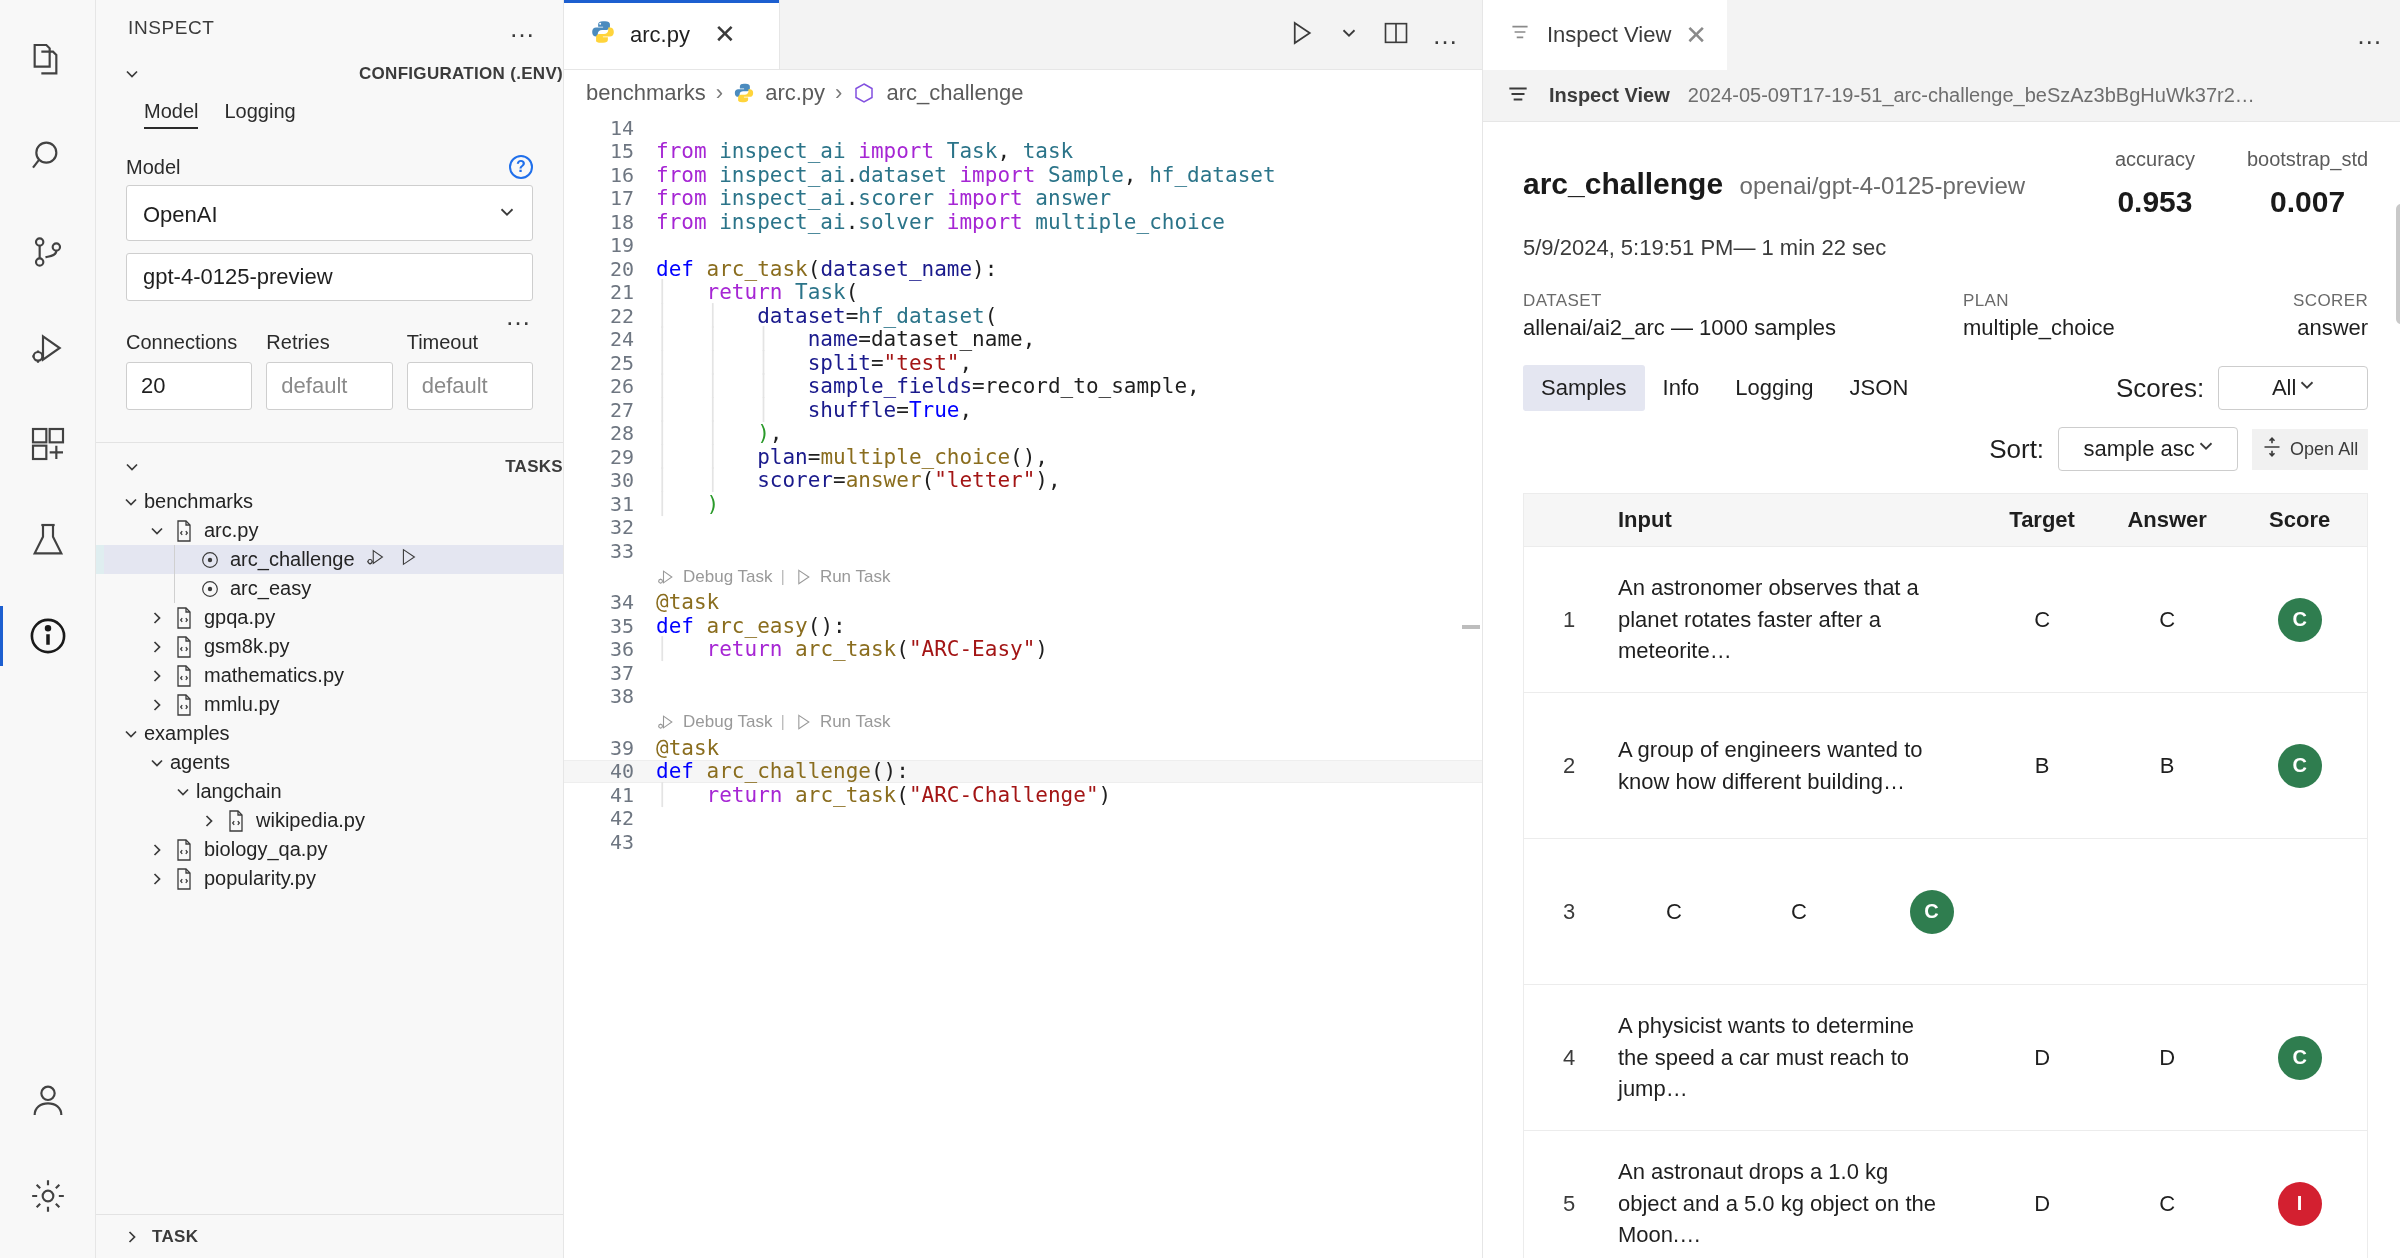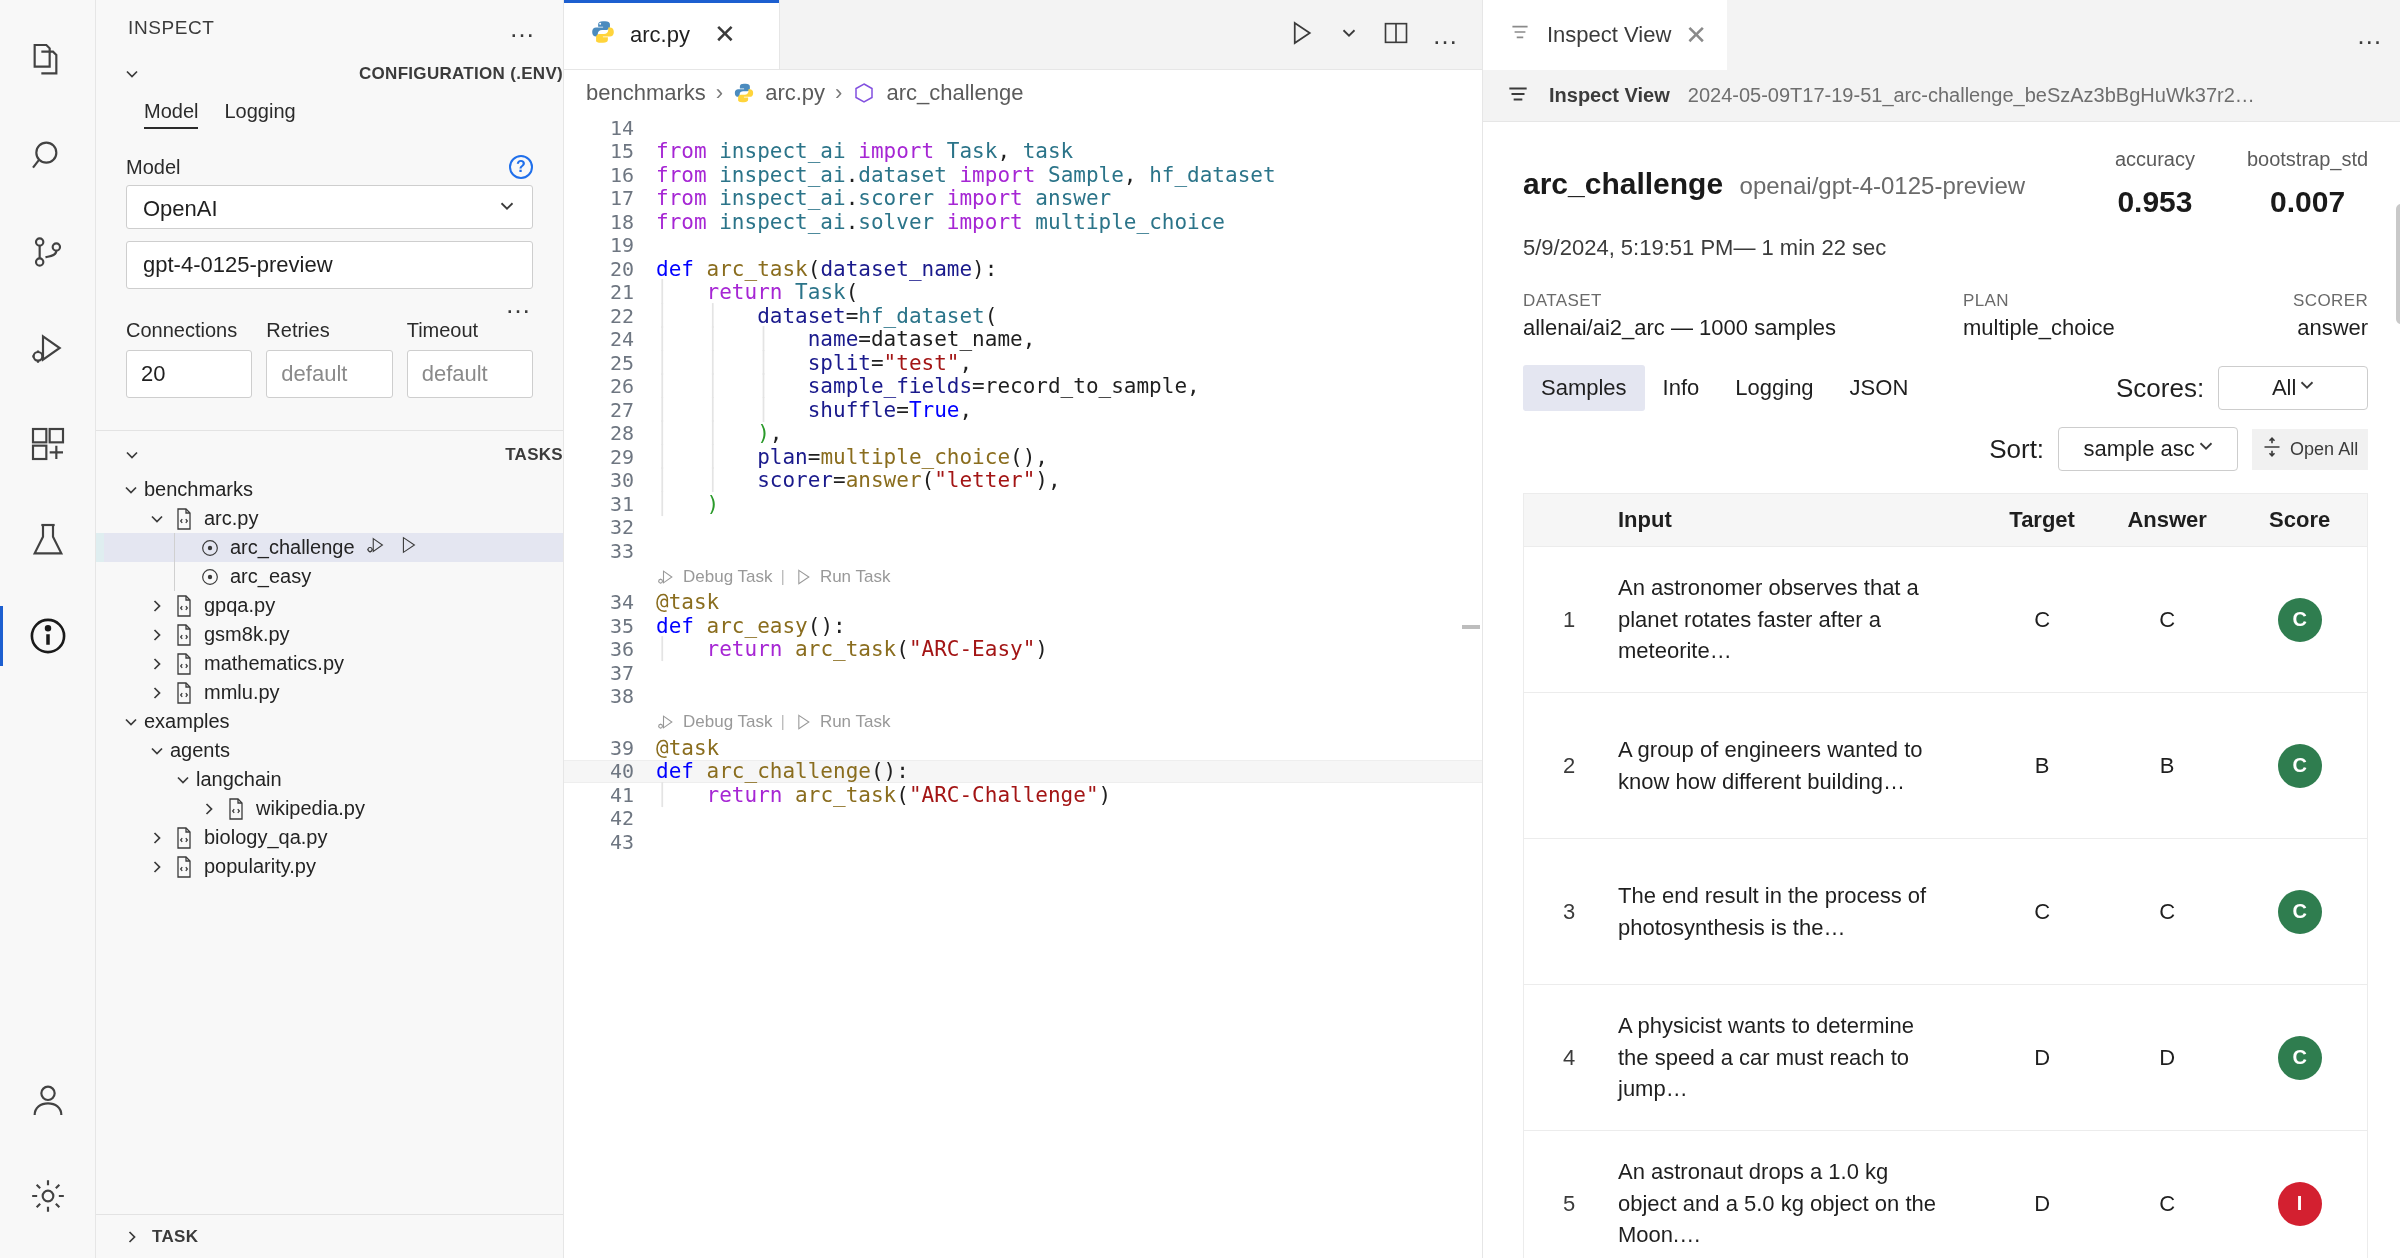--- a/index.html
+++ b/index.html
@@ -68,21 +68,21 @@
   }
 
   .field-label-row { display:flex; align-items:center; justify-content: space-between; padding: 18px 0 6px 0; }
   .field-label { font-size: 20px; color: #2b2b2b; }
   .help-icon {
     width: 24px; height: 24px; border: 2px solid #1f6feb; border-radius: 50%;
     color: #1f6feb; font-size: 16px; font-weight: bold;
     display: flex; align-items: center; justify-content: center;
   }
   .select-box {
-    height: 44px; background: #fff; border: 1px solid #cecece; border-radius: 3px;
+    height: 56px; background: #fff; border: 1px solid #cecece; border-radius: 3px;
     display: flex; align-items: center; justify-content: space-between;
     padding: 4px 14px 0 16px; font-size: 22px; color: #1f1f1f; margin-bottom: 12px;
   }
   .text-box {
     height: 48px; background: #fff; border: 1px solid #cecece; border-radius: 3px;
     display: flex; align-items: center; padding: 0 16px;
     font-size: 22px; color: #1f1f1f;
   }
   .dots-right { text-align: right; color: #3b3b3b; font-size: 26px; line-height: 18px; letter-spacing: 2px; padding-top: 6px;}
   .triple-row { display: flex; gap: 14px; padding-top: 6px; }
@@ -890,23 +890,20 @@
               <div class="c-idx">2</div>
               <div class="c-inp">
                 <div class="inp-text">A group of engineers wanted to know how different building…</div>
               </div>
               <div class="c-tgt">B</div>
               <div class="c-ans">B</div>
               <div class="c-scr"><span class="badge correct">C</span></div>
             </div>
             <div class="strow">
               <div class="c-idx">3</div>
-              <div class="c-inp">
-                <div class="inp-text">The end result in the process of photosynthesis is the…</div>
-              </div>
               <div class="c-tgt">C</div>
               <div class="c-ans">C</div>
               <div class="c-scr"><span class="badge correct">C</span></div>
             </div>
             <div class="strow">
               <div class="c-idx">4</div>
               <div class="c-inp">
                 <div class="inp-text">A physicist wants to determine the speed a car must reach to jump…</div>
               </div>
               <div class="c-tgt">D</div>

